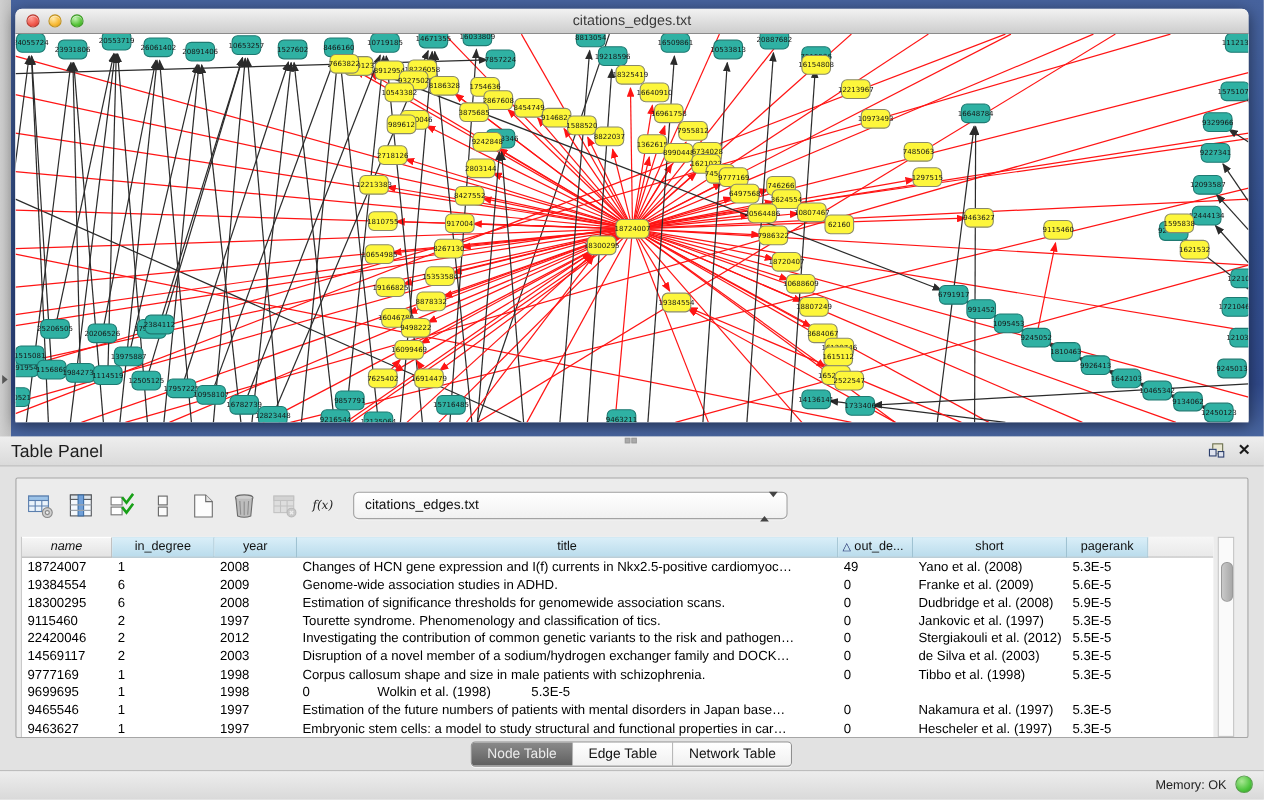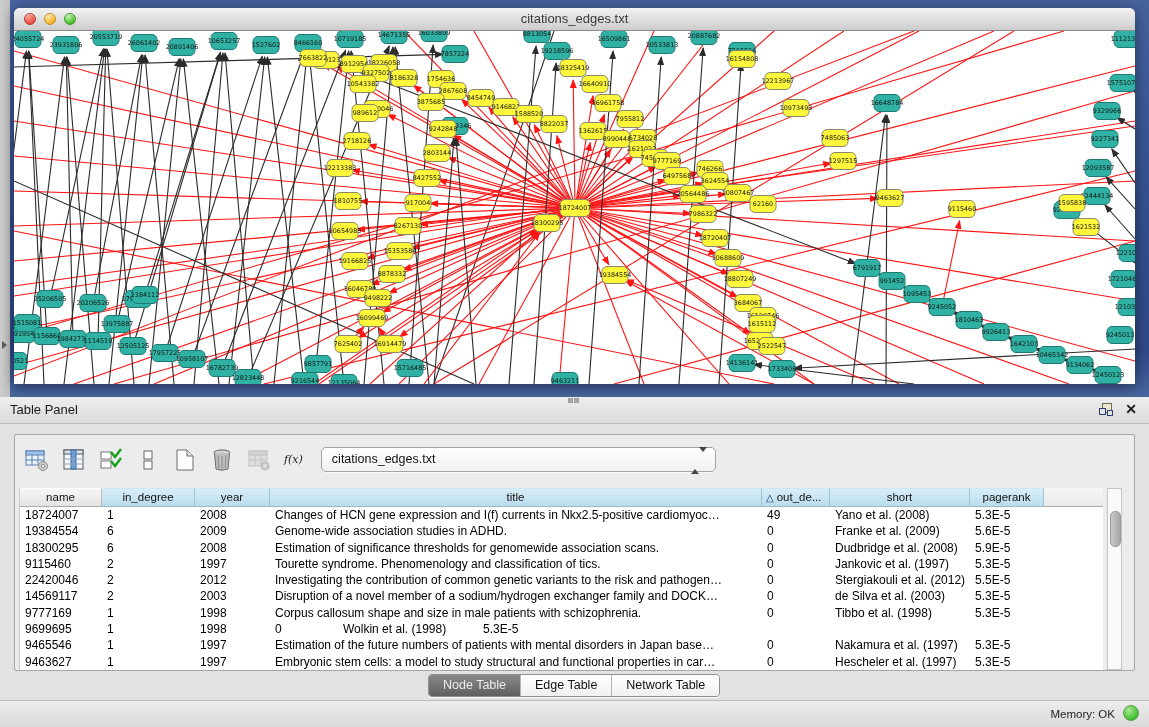--- a/index.html
+++ b/index.html
@@ -20,21 +20,21 @@
   .light{width:12px;height:12px;border-radius:50%;box-shadow:inset 0 1px 1px rgba(255,255,255,.6);}
   .light.red{background:radial-gradient(circle at 35% 30%,#ff9c92,#ef564a 60%,#c93a30);border:1px solid #b93b31;box-sizing:border-box;}
   .light.yellow{background:radial-gradient(circle at 35% 30%,#ffe9a8,#f7b832 60%,#d3951d);border:1px solid #c1921f;box-sizing:border-box;}
   .light.green{background:radial-gradient(circle at 35% 30%,#c0f2af,#56c438 60%,#3a9c22);border:1px solid #3f9c28;box-sizing:border-box;}
   .net-canvas{position:relative;width:1121px;height:353px;background:#ffffff;overflow:hidden;}
   .net-canvas svg{position:absolute;left:0;top:0;}
 
   
   .table-panel{position:absolute;left:0;top:397px;width:1149px;height:330px;background:#e2e2e2;}
   .panel-header{position:relative;height:26px;background:linear-gradient(#eeeeee,#dadada);border-bottom:1px solid #bcbcbc;}
-  .panel-header .ptitle{position:absolute;left:10px;top:5px;font-size:13px;color:#1c1c1c;}
+  .panel-header .ptitle{position:absolute;left:10px;top:5px;font-size:16px;color:#1c1c1c;}
   .grip{position:absolute;left:568px;top:1px;width:12px;height:5px;opacity:.8;}
   .grip i{display:inline-block;width:3px;height:3px;background:#9a9a9a;border:1px solid #8a8a8a;margin-right:1px;vertical-align:top;}
   .float-icon{position:absolute;right:36px;top:6px;width:14px;height:13px;cursor:pointer;}
   .float-icon .sq1{position:absolute;left:3px;top:0;width:8px;height:8px;border:1px solid #6b6f50;background:#e9e7d2;}
   .float-icon .sq2{position:absolute;left:0;top:5px;width:5px;height:5px;border:1px solid #2c3f6b;background:#dfe3ee;}
   .float-icon .sq3{position:absolute;right:0;top:7px;width:4px;height:4px;border:1px solid #2c3f6b;background:#dfe3ee;}
   .close-icon{position:absolute;right:12px;top:4px;font-size:14px;font-weight:bold;color:#1a1a1a;cursor:pointer;}
 
   .tool-table{position:absolute;left:14px;top:37px;width:1121px;height:237px;border:1px solid #a6a6a6;border-radius:2px;background:#ececec;box-sizing:border-box;}
   .tp-toolbar{position:absolute;left:0;top:0;height:49px;width:100%;display:flex;align-items:center;}
@@ -46,21 +46,21 @@
   .combo .cval{position:absolute;left:10px;top:4px;font-size:12.5px;color:#111;}
   .combo .spin{position:absolute;right:8px;top:4px;}
   .combo .up{width:0;height:0;border-left:4px solid transparent;border-right:4px solid transparent;border-bottom:5px solid #444;margin-bottom:3px;}
   .combo .dn{width:0;height:0;border-left:4px solid transparent;border-right:4px solid transparent;border-top:5px solid #444;}
 
   .tviewport{position:absolute;left:4px;top:53px;width:1083px;height:182px;background:#fff;overflow:hidden;border-left:1px solid #c9c9c9;}
   .thead{display:flex;height:19px;}
   .hcell{box-sizing:border-box;height:19px;background:linear-gradient(#d9eef8,#badcec);
     border-right:1px solid #9fc2d2;border-bottom:1px solid #9fb9c6;border-top:1px solid #cfe7f2;
     font-size:11.5px;color:#111;text-align:center;line-height:17px;overflow:hidden;white-space:nowrap;}
-  .hcell.gray{background:linear-gradient(#f6f6f6,#e3e3e3);border-right:1px solid #bbb;border-bottom:1px solid #aaa;border-top:1px solid #fff;}
+  .hcell.gray{background:linear-gradient(#f6f6f6,#e3e3e3);border-right:1px solid #bbb;border-bottom:1px solid #aaa;border-top:1px solid #fff;font-style:italic;}
   .hcell .sort{color:#1b2a6b;font-size:10px;margin-right:3px;}
   .c0{width:82px;} .c1{width:93px;} .c2{width:75px;} .c3{width:492px;} .c4{width:68px;} .c5{width:140px;} .c6{width:74px;} .c7{flex:1;background:#fff;border:0;}
   .hcell.c7{background:linear-gradient(#f6f6f6,#e9e9e9);border-bottom:1px solid #aaa;}
   .trow{display:flex;height:16.3px;line-height:16.3px;font-size:12px;color:#000;}
   .trow .cell{box-sizing:border-box;padding-left:5px;overflow:hidden;white-space:nowrap;}
   .vscroll{position:absolute;left:1092px;top:53px;width:15px;height:182px;background:#fafafa;border:1px solid #c4c4c4;box-sizing:border-box;}
   .vthumb{position:absolute;left:2px;top:22px;width:9px;height:34px;border-radius:5px;background:linear-gradient(90deg,#c9c9c9,#a8a8a8);border:1px solid #9a9a9a;}
 
   .tabs{position:absolute;left:428px;top:277px;height:21px;display:flex;border:1px solid #8f8f8f;border-radius:4px;overflow:hidden;
     box-shadow:0 1px 0 rgba(255,255,255,.8);}

